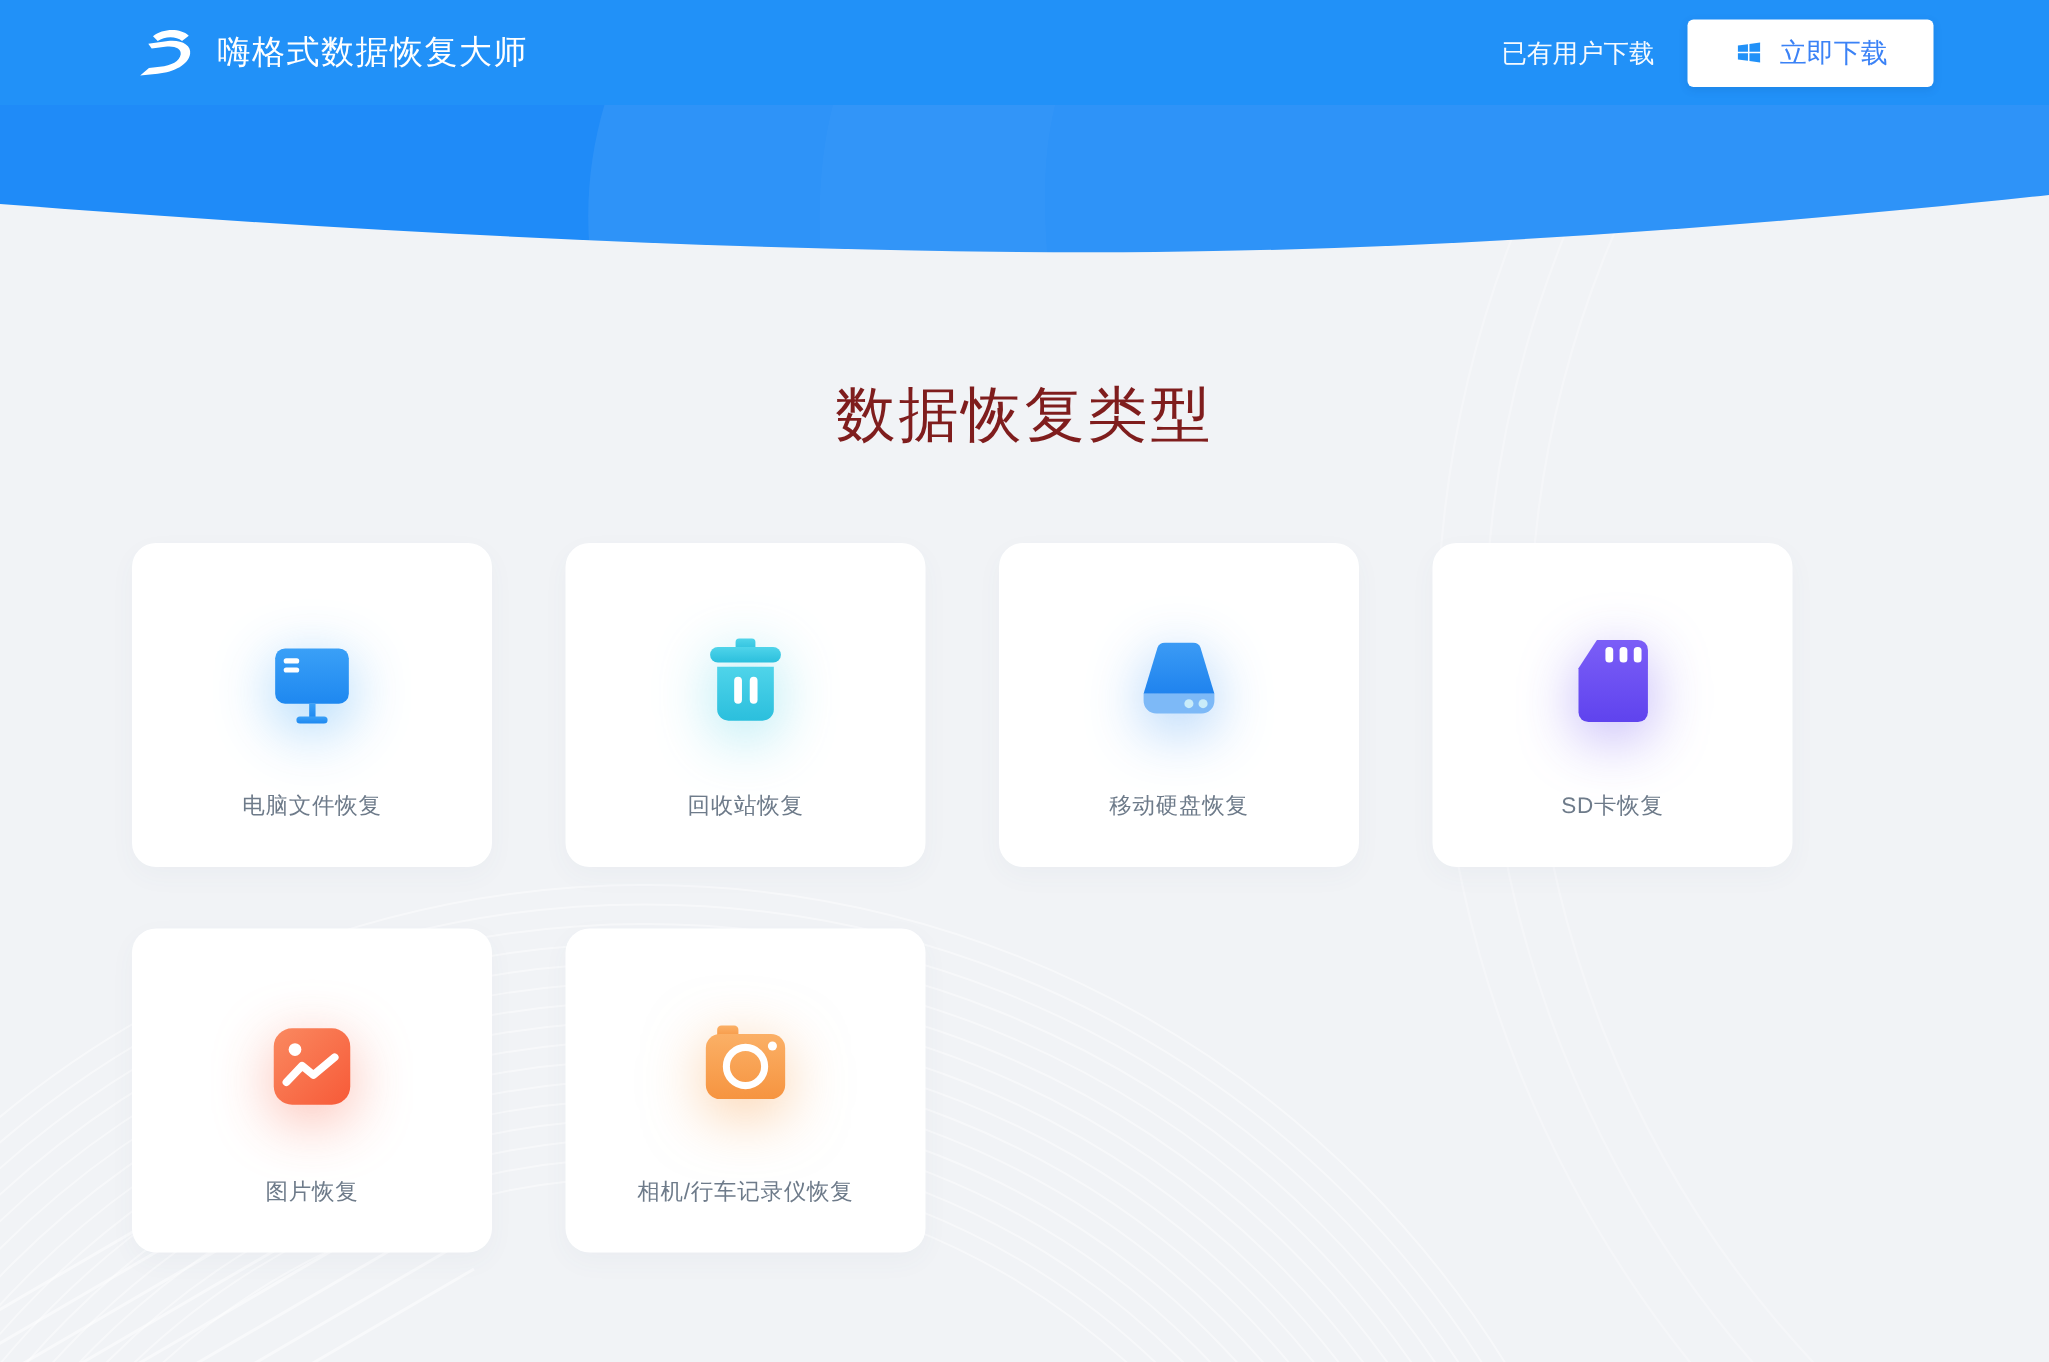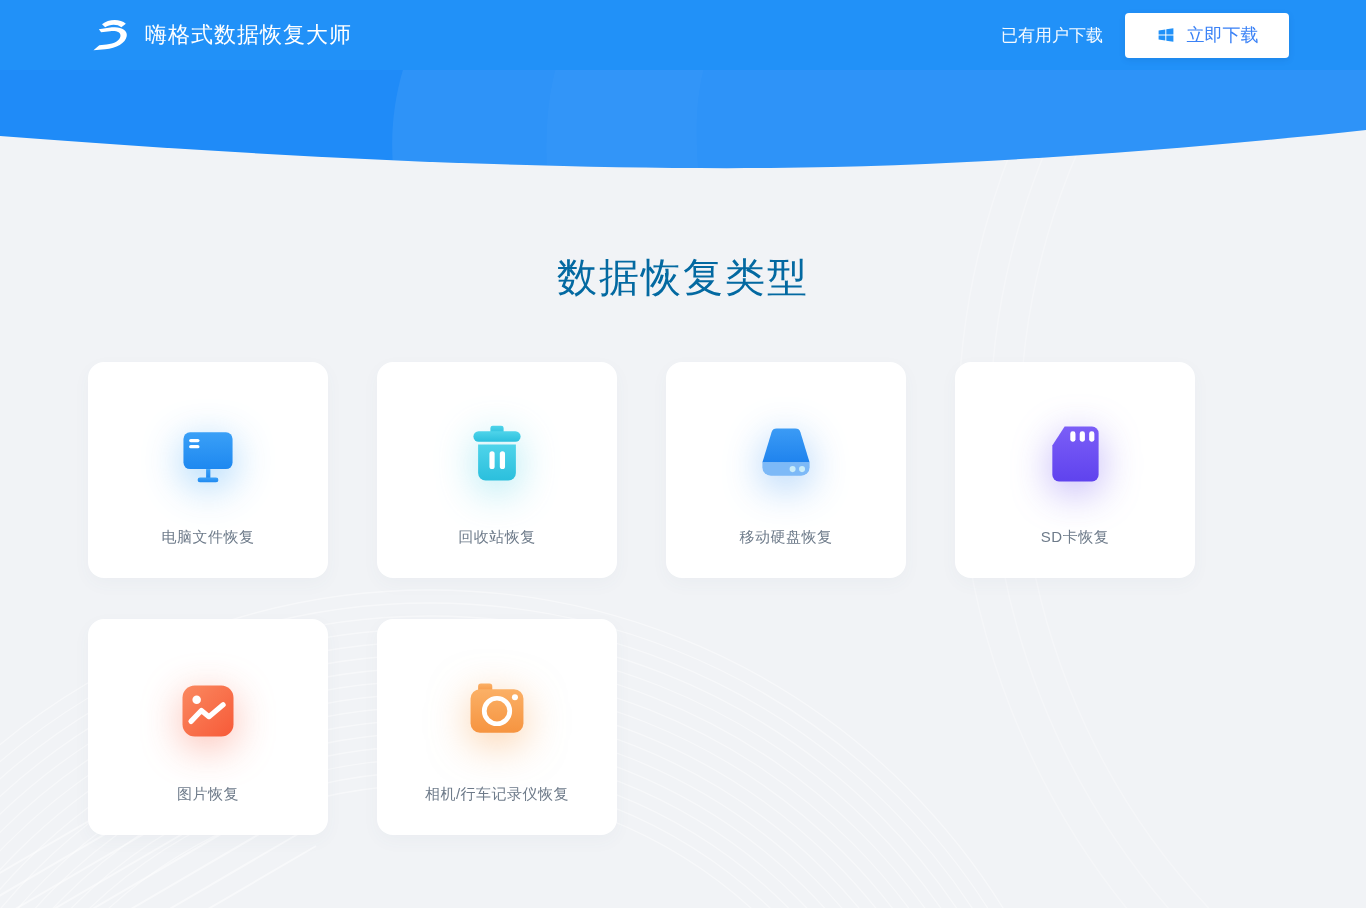--- a/index.html
+++ b/index.html
@@ -46,21 +46,21 @@
   }
   
   .hero { position: relative; z-index: 1; height: 112px; }
   .hero svg { display: block; }
   
   .section-title {
     position: relative; z-index: 1;
     padding-top: 72px;
     text-align: center;
     font-size: 40px; font-weight: 400; letter-spacing: 2px;
-    color: #0369a1;
+    color: #7f1d1d;
     line-height: 46px;
   }
   
   .grid {
     position: relative; z-index: 1;
     margin: 62px 0 0 88px;
     width: 1107px;
     display: grid;
     grid-template-columns: repeat(4, 240px);
     column-gap: 49px;

